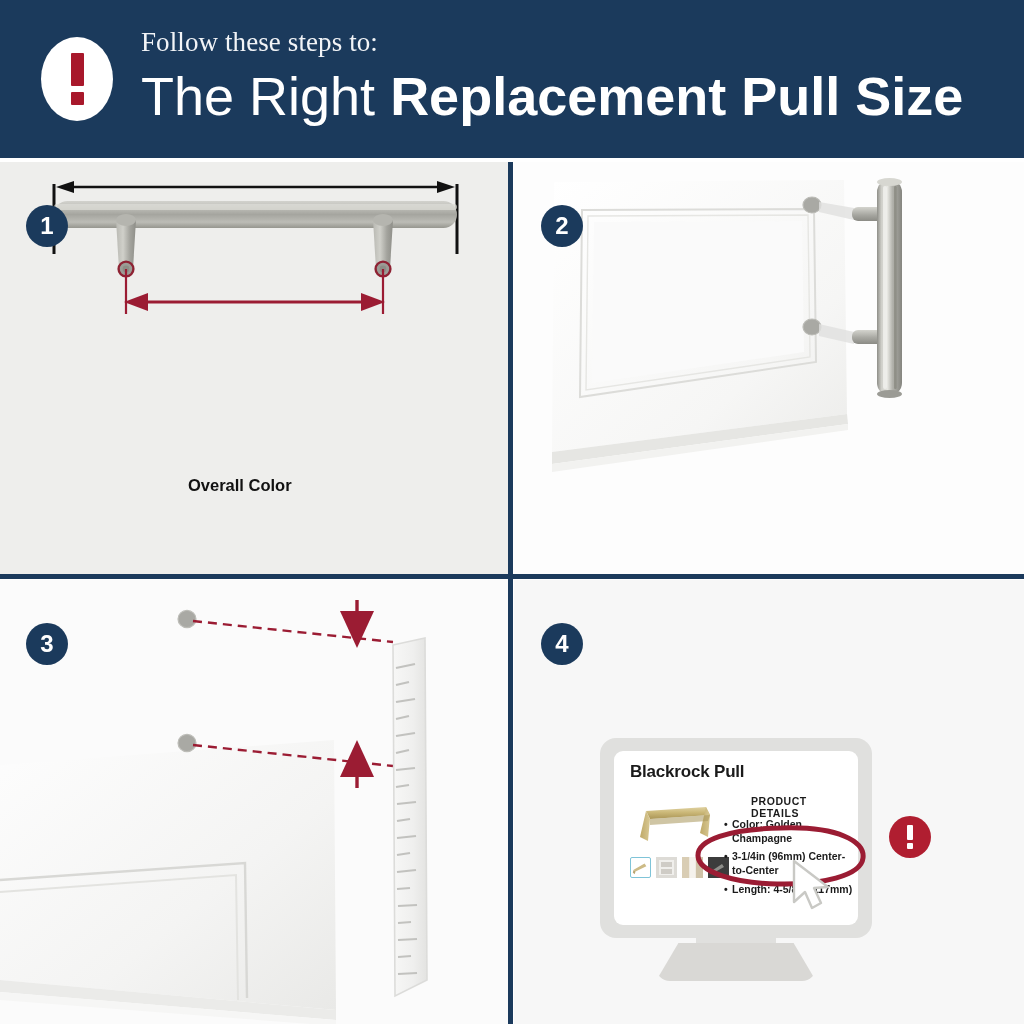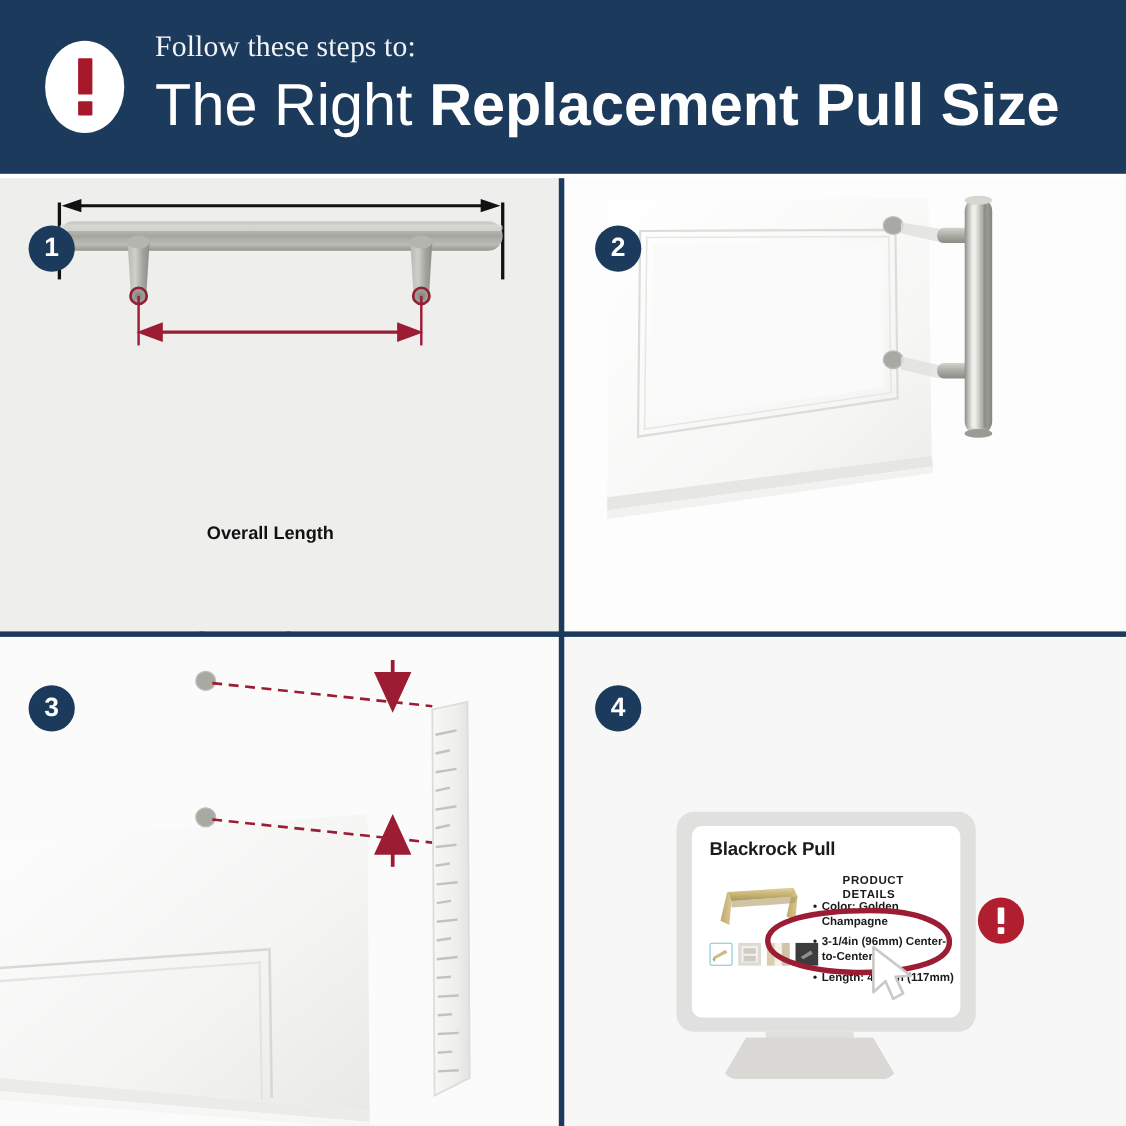--- a/index.html
+++ b/index.html
@@ -91,21 +91,21 @@
   #pull-diagram { position: absolute; left: 0; top: 0; width: 508px; height: 412px; }
   .dim-label {
     position: absolute; font-size: 16.5px; font-weight: 700; color: #111;
     background: #eeeeec; padding: 0 7px; white-space: nowrap;
   }
 
   
   #monitor-wrap { position: absolute; left: 600px; top: 738px; width: 280px; height: 240px; }
   #monitor-bezel {
     position: absolute; left: 0; top: 0; width: 272px; height: 200px;
-    background: #e0e0de; border-radius: 16px; margin-left: 15px;
+    background: #e0e0de; border-radius: 16px;
   }
   #monitor-screen {
     position: absolute; left: 14px; top: 13px; width: 244px; height: 174px;
     background: #ffffff; border-radius: 9px; overflow: hidden;
   }
   #monitor-neck {
     position: absolute; left: 96px; top: 200px; width: 80px; height: 20px;
     background: #e0e0de;
   }
   #monitor-base {
@@ -209,21 +209,21 @@
       <ellipse cx="383" cy="107" rx="3.4" ry="3.4" fill="#8d8d86"></ellipse>
 
       <line x1="126" y1="107" x2="126" y2="152" stroke="#9b1c33" stroke-width="2.2"></line>
       <line x1="383" y1="107" x2="383" y2="152" stroke="#9b1c33" stroke-width="2.2"></line>
 
       <line x1="133" y1="140" x2="376" y2="140" stroke="#9b1c33" stroke-width="3"></line>
       <polygon points="124,140 148,131 148,149" fill="#9b1c33"></polygon>
       <polygon points="385,140 361,131 361,149" fill="#9b1c33"></polygon>
     </svg>
 
-    <div class="dim-label" id="lbl-overall" style="left:181px; top:314px;">Overall Length</div>
+    <div class="dim-label" id="lbl-overall" style="left:181px; top:314px;">Overall Color</div>
     <div class="dim-label" id="lbl-ctc" style="left:170px; top:409px;">Center-to-Center</div>
 
   </div>
 
   <div class="panel" id="panel2">
     <svg viewBox="0 0 510 412" style="position:absolute;left:0;top:0;width:510px;height:412px">
       <defs>
         <linearGradient id="doorG" x1="0" y1="0" x2="1" y2="1">
           <stop offset="0%" stop-color="#ffffff"></stop>
           <stop offset="70%" stop-color="#f6f6f5"></stop>

